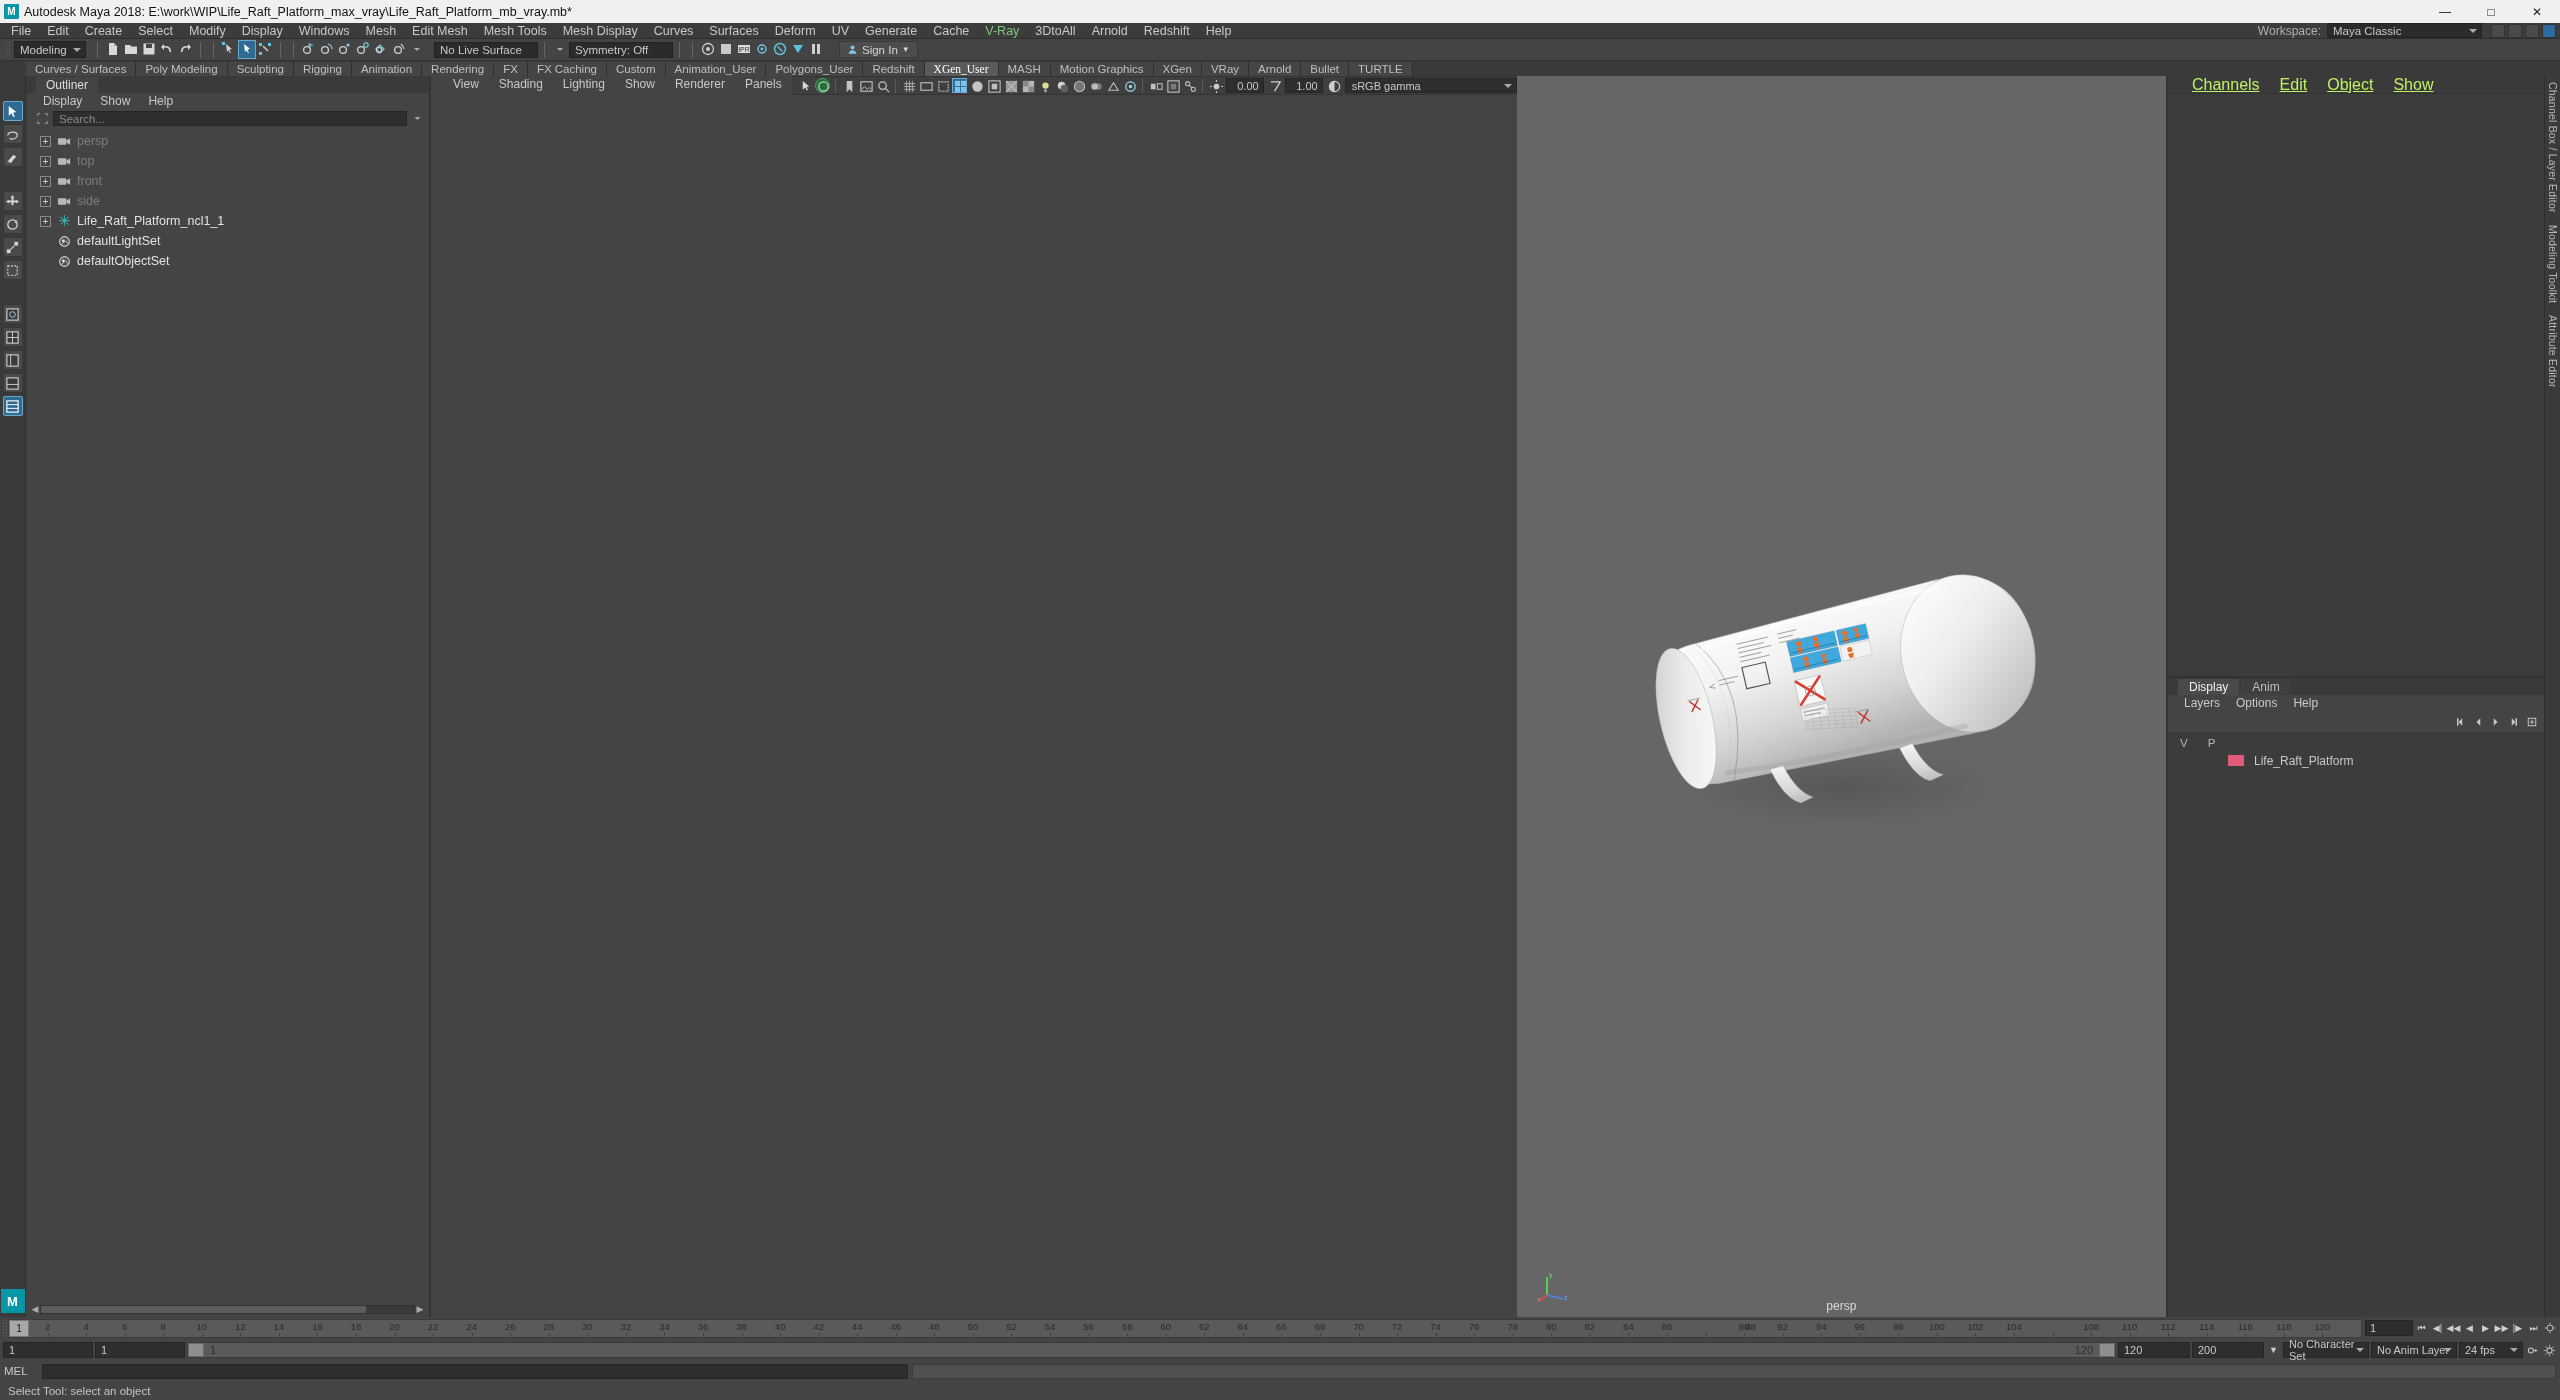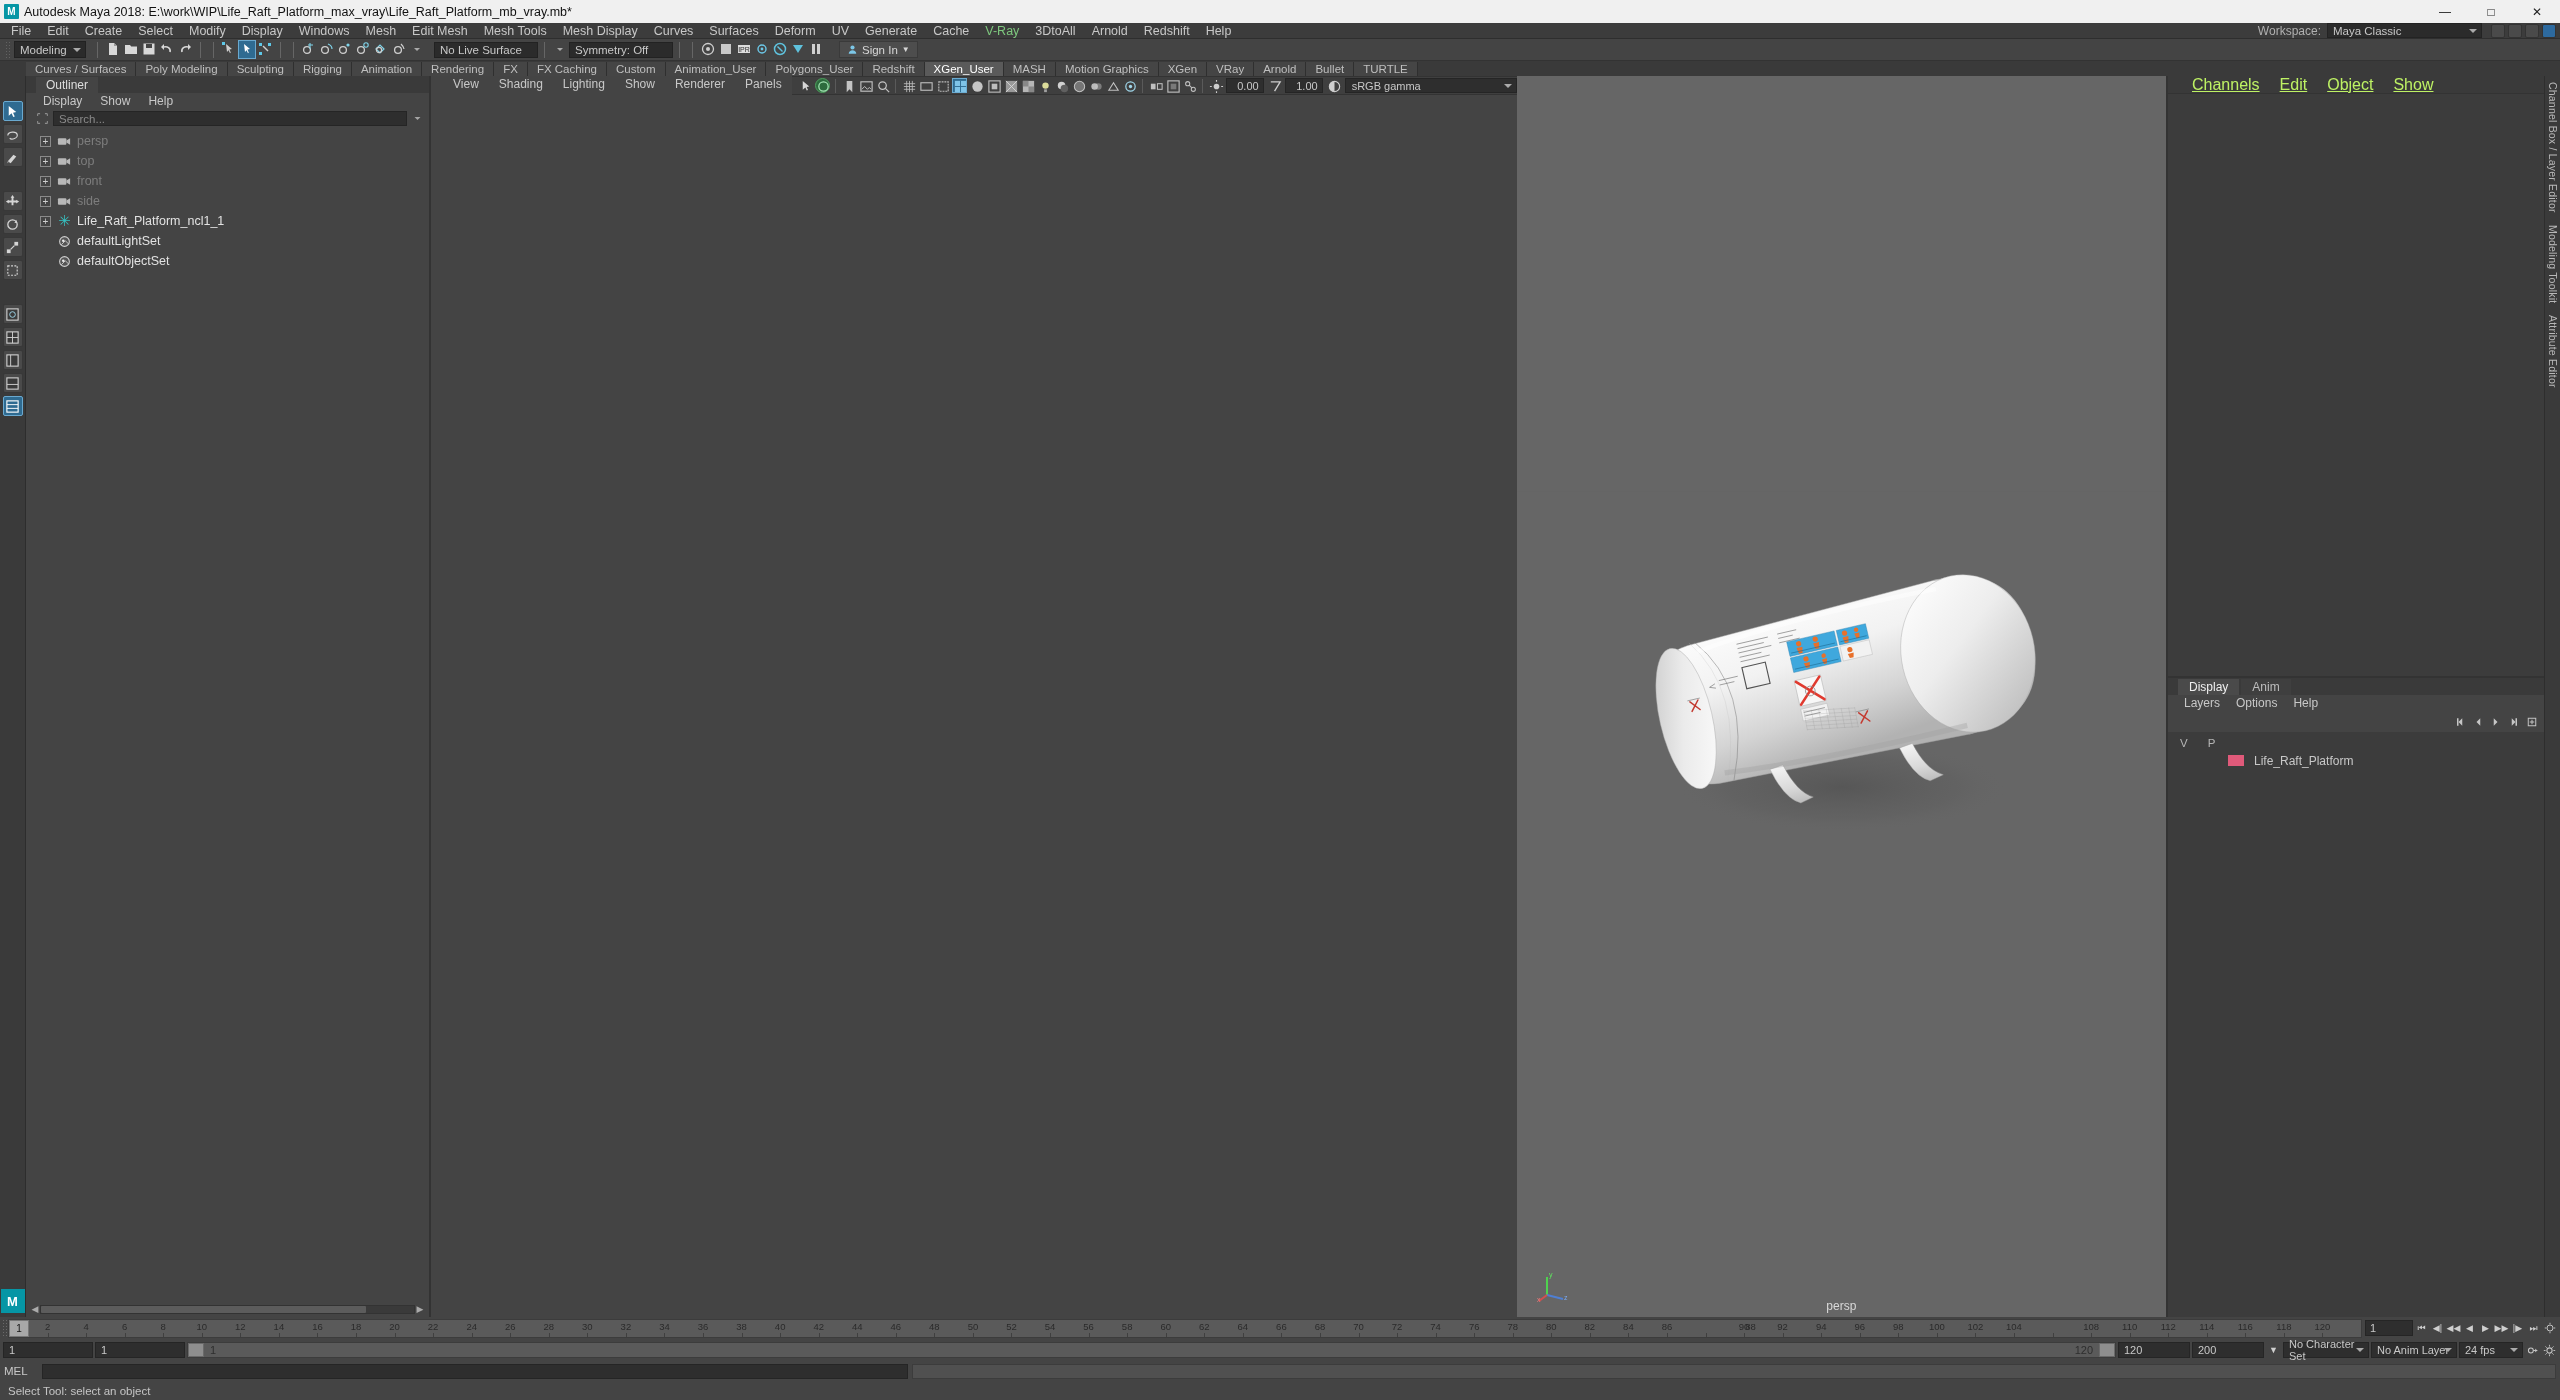--- a/index.html
+++ b/index.html
@@ -82,21 +82,21 @@
 
   
   .shelftabs {
     height:15px; background:#3a3a3a; display:flex; align-items:flex-end;
     flex:0 0 15px; padding-left:26px;
   }
   .shelftab {
     height:14px;line-height:14px;padding:0 9px;font-size:11.5px;color:#bfbfbf;
     background:#454545; border-right:1px solid #2f2f2f; white-space:nowrap;
   }
-  .shelftab.active { background:#5a5a5a; color:#fff; }
+  .shelftab.active { background:#5a5a5a; color:#fff;font-family:Liberation Serif, serif; }
 
   
   .mainrow { flex:1 1 auto; display:flex; min-height:0; }
 
   
   .toolbox {
     width:26px;background:#3a3a3a;flex:0 0 26px;display:flex;
     flex-direction:column;align-items:center;padding-top:4px; gap:3px;
     border-right:1px solid #2d2d2d;
   }

